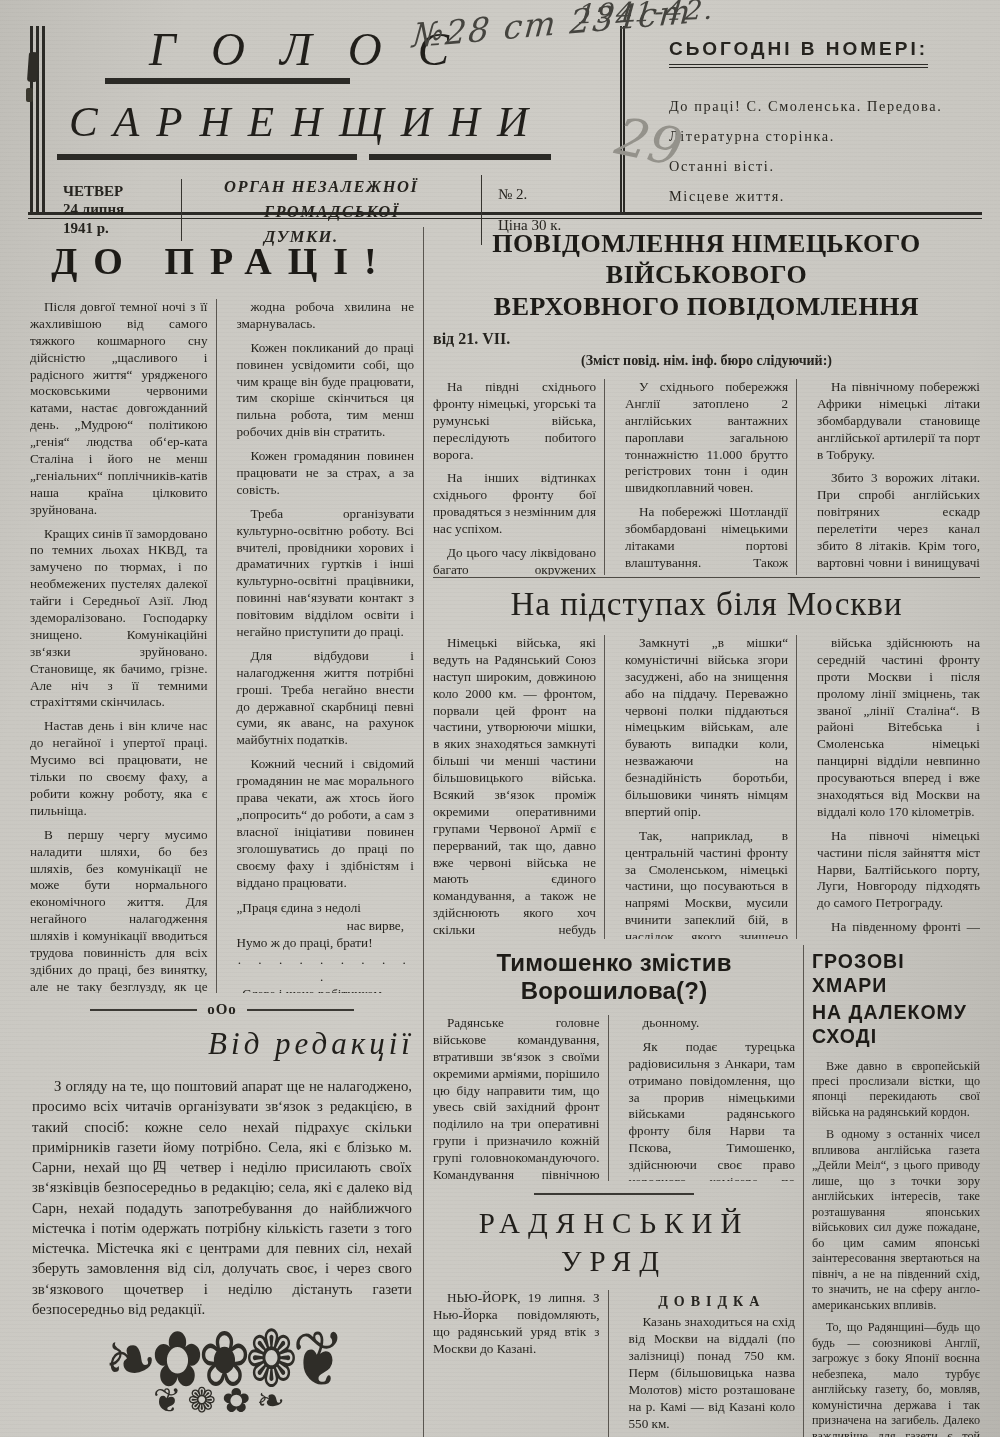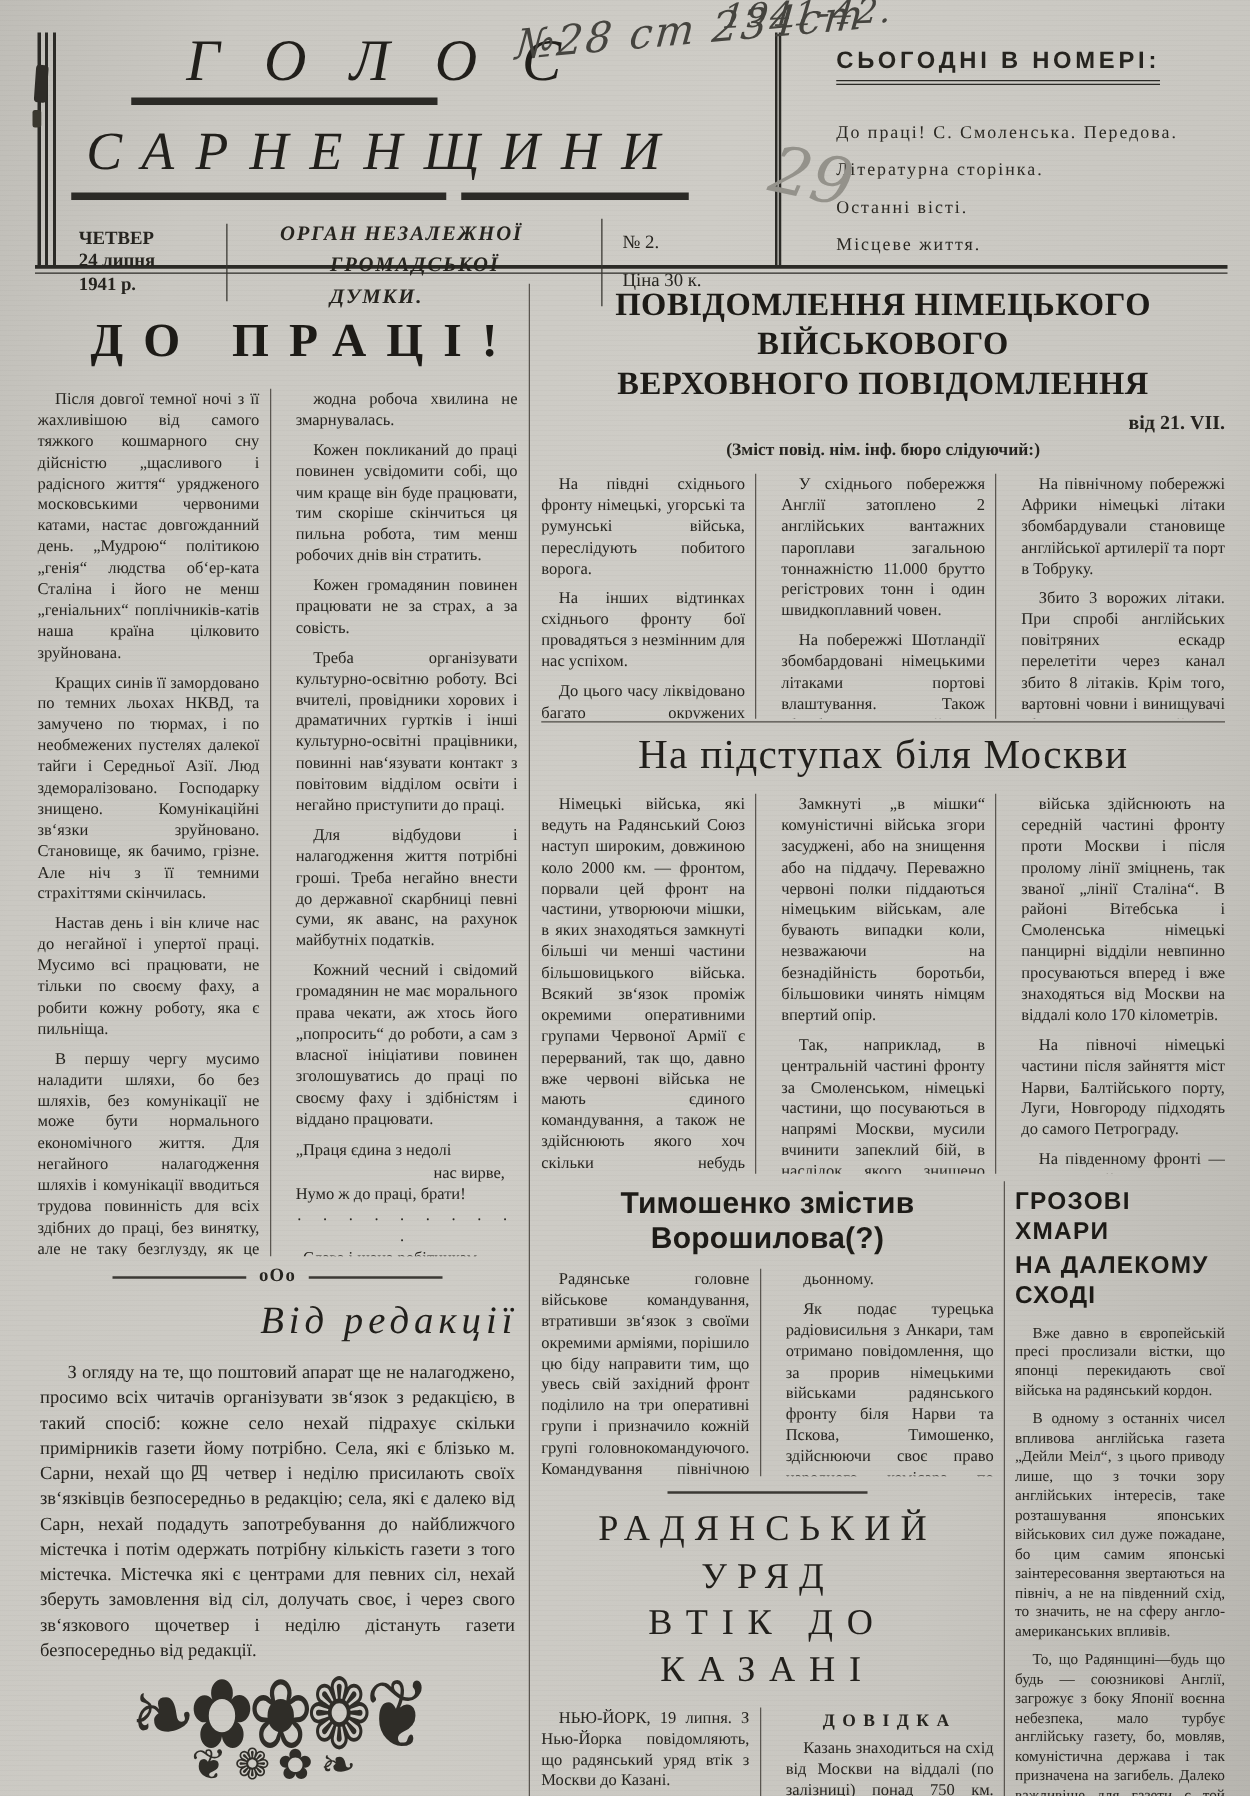--- a/index.html
+++ b/index.html
@@ -44,36 +44,36 @@
   .hrule-double{margin:0 18px 0 28px;border-top:3px solid #2b2a26;border-bottom:1.5px solid #2b2a26;height:3px;}
   
   .content{display:flex;padding:8px 20px 0 30px;}
   .left-section{width:384px;flex:none;}
   .right-section{flex:1;border-left:1px solid #5a5650;padding-left:9px;margin-left:9px;min-width:0;}
   .cols{display:flex;}
   .col{flex:1;min-width:0;overflow:hidden;}
   .col + .col{border-left:1px solid #5a5650;padding-left:20px;margin-left:8px;}
   .p{margin:0 0 7px;text-indent:14px;text-align:justify;font-size:13.2px;line-height:1.28;}
   
-  .dp-title{font-size:38px;font-weight:700;letter-spacing:16px;text-align:right;margin:24px 0 16px;color:#1d1b17;}
+  .dp-title{font-size:38px;font-weight:700;letter-spacing:16px;text-align:center;margin:12px 0 16px;color:#1d1b17;}
   .dp-cols{height:694px;}
   .poem{margin-top:8px;font-size:13.2px;line-height:1.3;}
   .poem-right{text-align:right;padding-right:10px;}
   .poem-dots{letter-spacing:7px;text-align:center;}
   .ooo{display:flex;align-items:center;gap:10px;margin:8px 60px 4px;}
   .ooo .rule{flex:1;height:2px;background:#3b3934;}
   .ooo .lbl{font-size:15px;font-weight:700;letter-spacing:1px;}
   .vr-title{font-style:italic;font-size:31px;font-weight:400;letter-spacing:4px;text-align:right;margin:8px 0 14px;color:#211f1b;}
   .vr-text{font-size:14.8px;line-height:1.37;text-align:justify;text-indent:22px;margin:0 2px;}
   .ornament{text-align:center;margin-top:16px;font-family:"DejaVu Sans",sans-serif;color:#2f2d28;letter-spacing:-5px;filter:blur(.35px);line-height:.8;}
   .orn1{font-size:62px;transform:scaleY(1.25);display:block;}
   .orn2{font-size:34px;letter-spacing:6px;display:block;margin-top:2px;}
   
   .rep-title{font-size:26px;font-weight:700;text-align:center;line-height:1.18;letter-spacing:.5px;color:#1d1b17;margin-top:2px;}
-  .rep-date{font-weight:700;font-size:16px;text-align:right;margin-top:7px;}
+  .rep-date{font-weight:700;font-size:16px;text-align:left;margin-top:7px;}
   .rep-source{font-weight:700;font-size:14px;text-align:center;margin:5px 0 10px;}
   .rep-cols{height:196px;}
   .thin-rule{height:1px;background:#4e4b45;margin:2px 0;}
   .mos-title{font-size:33px;font-weight:400;text-align:center;letter-spacing:1px;margin:8px 0 12px;color:#211f1b;}
   .mos-cols{height:304px;}
   
   .bottom{display:flex;margin-top:6px;}
   .bottom-left{width:362px;flex:none;}
   .bottom-right{flex:1;border-left:1px solid #5a5650;padding-left:8px;margin-left:8px;min-width:0;}
   .tym-title{font-family:"Liberation Sans",sans-serif;font-weight:700;font-size:24px;text-align:center;letter-spacing:.2px;margin:4px 0 10px;color:#1d1b17;}
@@ -225,21 +225,20 @@
             <div class="col">
                 <p class="p">Радянське головне військове командування, втративши зв‘язок з своїми окремими арміями, порішило цю біду направити тим, що увесь свій західний фронт поділило на три оперативні групи і призначило кожній групі головнокомандуючого. Командування північною групою доручено Ворошилову, центральною—Тимошенкові, південною — Бу-</p>
               </div>
             <div class="col">
                 <p class="p">дьонному.</p>
                 <p class="p">Як подає турецька радіовисильня з Анкари, там отримано повідомлення, що за прорив німецькими військами радянського фронту біля Нарви та Пскова, Тимошенко, здійснюючи своє право народного комісара по військовим справам змістив Ворошилова з поста головнокомандуючого північною армією.</p>
               </div>
           </div>
           <div class="short-rule"></div>
           <div class="kaz-title">РАДЯНСЬКИЙ УРЯД</div>
-          <div class="kaz-title l2">ВТІК ДО КАЗАНІ</div>
           <div class="cols kaz-cols">
             <div class="col">
                 <p class="p">НЬЮ-ЙОРК, 19 липня. З Нью-Йорка повідомляють, що радянський уряд втік з Москви до Казані.</p>
               </div>
             <div class="col">
               <div class="dov-title">ДОВІДКА</div>
               <div>
                   <p class="p">Казань знаходиться на схід від Москви на віддалі (по залізниці) понад 750 км. Перм (більшовицька назва Молотов) місто розташоване на р. Камі — від Казані коло 550 км.</p>
                 </div>
             </div>

